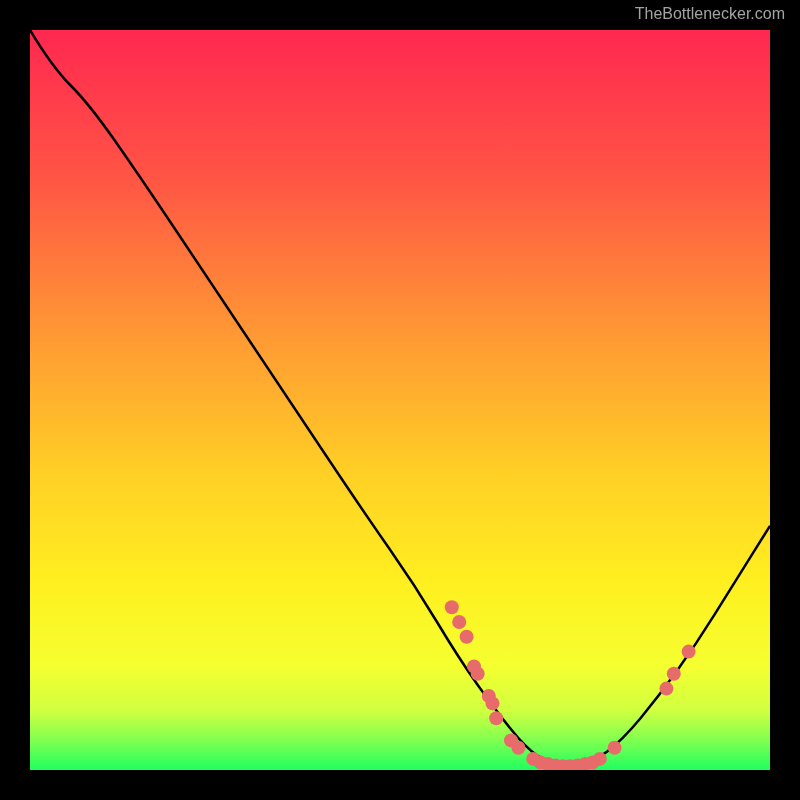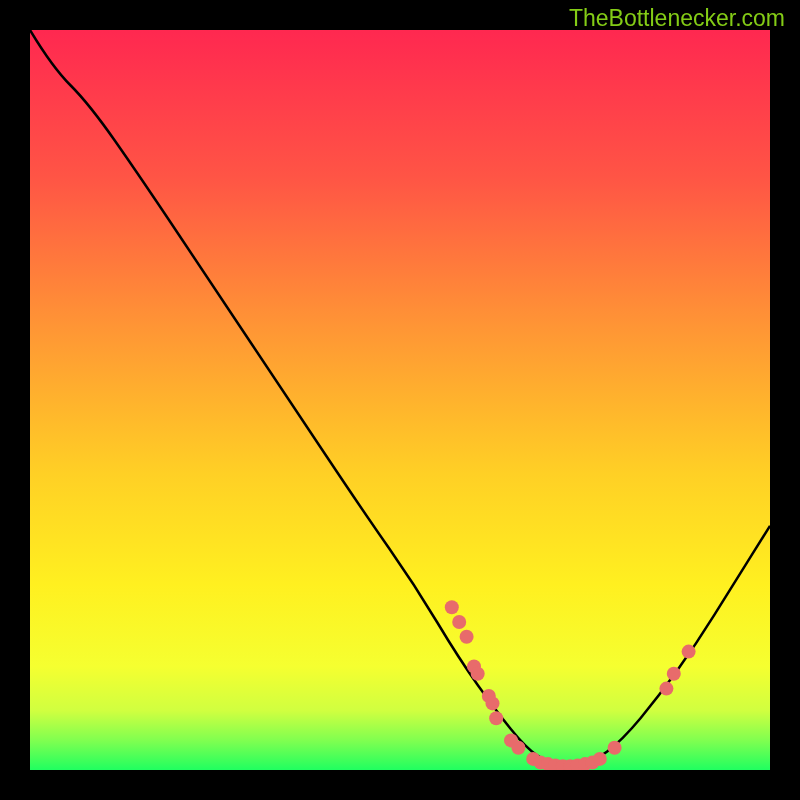--- a/index.html
+++ b/index.html
@@ -11,22 +11,22 @@
       width: 800px;
       height: 800px;
       background: #000;
       position: relative;
       font-family: Arial, sans-serif;
     }
     .watermark {
       position: absolute;
       top: 5px;
       right: 15px;
-      color: #84cc16;
-      font-size: 23px;
+      color: #a3a3a3;
+      font-size: 16px;
       z-index: 10;
     }
     .plot-area {
       position: absolute;
       top: 30px;
       left: 30px;
       width: 740px;
       height: 740px;
     }
     .gradient-bg {

